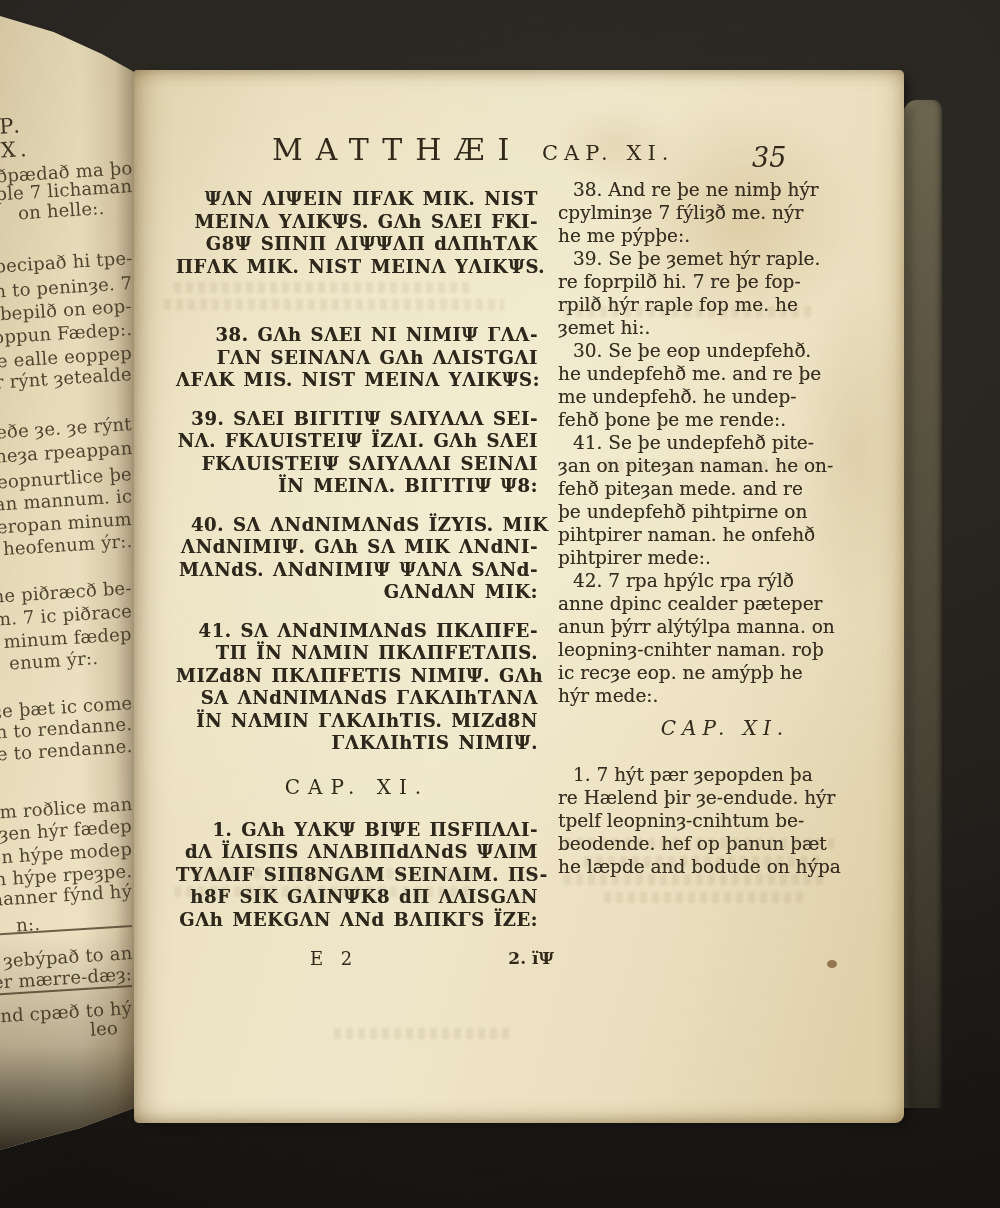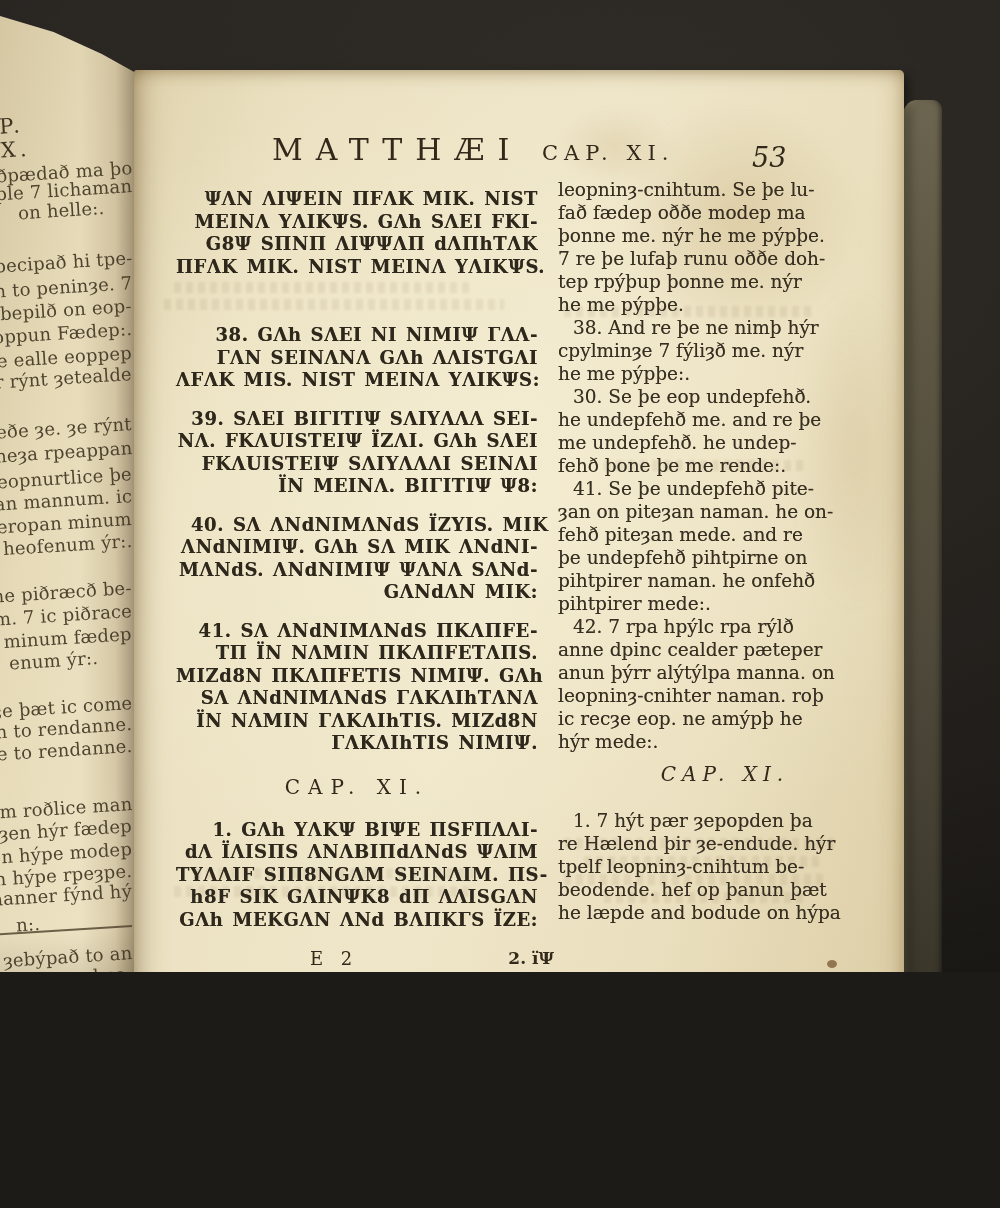--- a/index.html
+++ b/index.html
@@ -1,16 +1,16 @@
 <!DOCTYPE html>
 <html><head>
 <meta charset="utf-8">
 <style>
   html,body{margin:0;padding:0;background:#1d1b18;}
-  .scene{position:relative;width:1000px;height:972px;overflow:hidden;
+  .scene{position:relative;width:1000px;height:1208px;overflow:hidden;
     background:linear-gradient(160deg,#2b2824 0%,#26231f 40%,#1f1d19 100%);
     font-family:"DejaVu Serif", serif;}
   .scene::after{content:"";position:absolute;inset:0;pointer-events:none;
     background:radial-gradient(1250px 950px at 68% 28%, rgba(90,84,74,0.18) 0%, rgba(0,0,0,0) 55%, rgba(0,0,0,0.38) 100%);}
 
   
   .verso{position:absolute;left:0;top:12px;width:134px;height:1148px;z-index:2;overflow:hidden;
     background:linear-gradient(100deg,#d5c7a2 0%,#e6dab8 35%,#eee4c5 80%,#e2d5b0 100%);
     clip-path:polygon(0 4px,40% 20px,76% 42px,100% 60px,100% 1096px,60% 1116px,26% 1128px,0 1138px);}
   .verso::before{content:"";position:absolute;inset:0;
@@ -139,21 +139,21 @@
         <div class="bleed" style="left: 430px; top: 236px; width: 250px;"></div>
         <div class="bleed" style="left: 470px; top: 390px; width: 200px;"></div>
         <div class="bleed" style="left: 430px; top: 768px; width: 270px;"></div>
         <div class="bleed" style="left: 450px; top: 786px; width: 240px;"></div>
         <div class="bleed" style="left: 430px; top: 804px; width: 260px;"></div>
         <div class="bleed" style="left: 470px; top: 822px; width: 200px;"></div>
       </div>
 
     <div class="head-title">MATTHÆI</div>
     <div class="head-chap">CAP. XI.</div>
-    <div class="page-num">53</div>
+    <div class="page-num">35</div>
 
     <div class="col goth-col" id="goth-col">
       <div id="goth-verses">
           <p>ΨΛΝ ΛΙΨΕΙΝ ΠFΛΚ MIK. NIST
 MEINΛ YΛIΚΨS. GΛh SΛEI FΚΙ-
 G8Ψ SΠΝΠ ΛΙΨΨΛΠ dΛΠhΤΛΚ
 ΠFΛΚ MIK. NIST MEINΛ YΛIΚΨS.</p>
           <p class="ind" style="margin-top: 46px;">38. GΛh SΛEI NI NIMIΨ ΓΛΛ-
 ΓΛΝ SEINΛΝΛ GΛh ΛΛISTGΛI
 ΛFΛΚ MIS. NIST MEINΛ YΛIΚΨS:</p>
@@ -181,29 +181,27 @@
 GΛh ΜΕΚGΛΝ ΛΝd ΒΛΠΚΓS ΪΖΕ:</p>
         </div>
       <div class="sig-row">
         <span class="sig">E 2</span>
         <span class="catch">2. ïΨ</span>
       </div>
     </div>
 
     <div class="col oe-col" id="oe-col">
       <div id="oe-verses">
-          <p>leopninȝ-cnihtum. Se þe lu-
-fað fædep oððe modep ma
-þonne me. nýr he me pýpþe.
-7 re þe lufaþ runu oððe doh-
-tep rpýþup þonne me. nýr
-he me pýpþe.</p>
           <p class="ind">38. And re þe ne nimþ hýr
 cpylminȝe 7 fýliȝð me. nýr
 he me pýpþe:.</p>
+          <p class="ind">39. Se þe ȝemet hýr raple.
+re foprpilð hi. 7 re þe fop-
+rpilð hýr raple fop me. he
+ȝemet hi:.</p>
           <p class="ind">30. Se þe eop undepfehð.
 he undepfehð me. and re þe
 me undepfehð. he undep-
 fehð þone þe me rende:.</p>
           <p class="ind">41. Se þe undepfehð pite-
 ȝan on piteȝan naman. he on-
 fehð piteȝan mede. and re
 þe undepfehð pihtpirne on
 pihtpirer naman. he onfehð
 pihtpirer mede:.</p>

